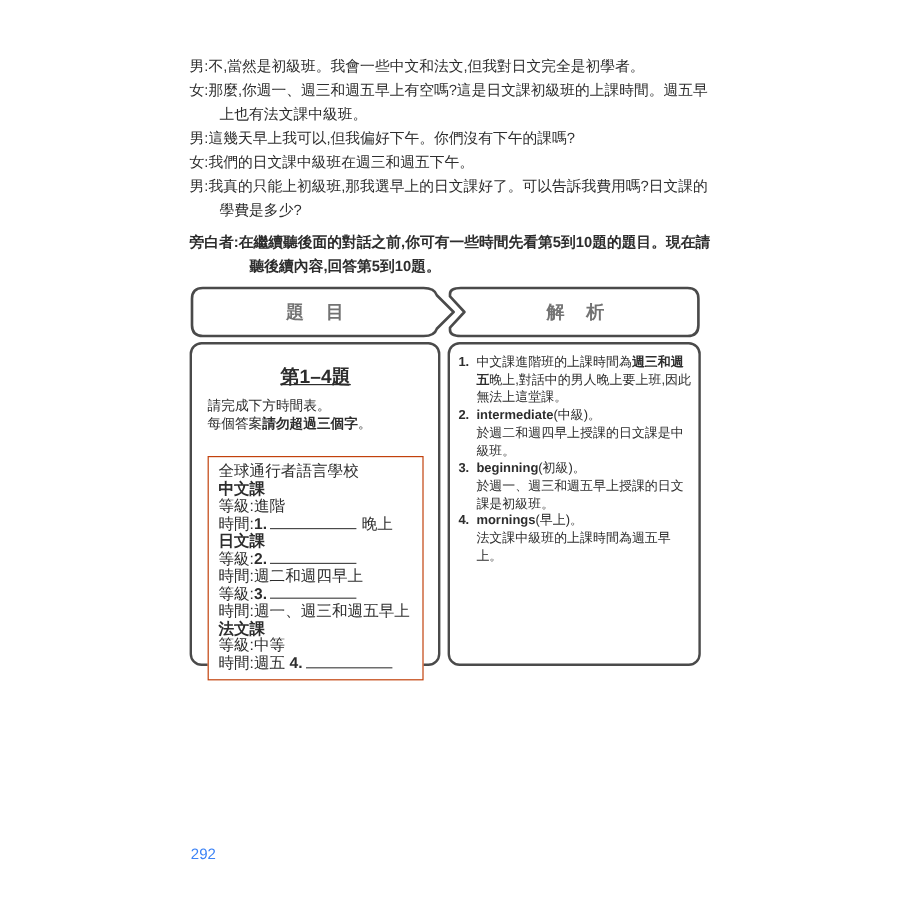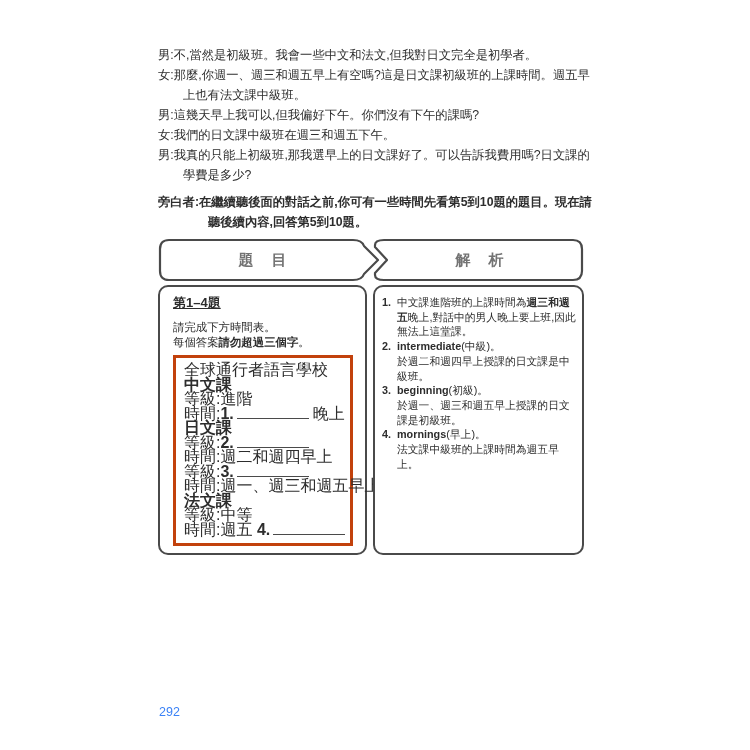--- a/index.html
+++ b/index.html
@@ -35,28 +35,28 @@
   .content-row { display:flex; margin-top:3px; }
   .panel-box {
     box-sizing:border-box; height:270px;
     border:2px solid #4a4a4a; border-radius:10px; background:#fff;
   }
   .left-box  { width:209px; padding:6px 12px 6px 13px; }
   .right-box { width:211px; margin-left:6px; padding:8px 4px 6px 7px; }
 
   
   .q-title {
-    font-size:13px; font-weight:bold; text-decoration:underline;
-    line-height:16px; margin-top:2px;
+    font-size:16px; font-weight:bold; text-decoration:underline;
+    line-height:16px; margin-top:14px;text-align:center;
   }
   .q-instr { margin:0; font-size:11.4px; line-height:14.5px; }
   .q-instr.first { margin-top:9px; }
   .timetable {
-    margin-top:6px; border:3px solid #c2410c; background:#fff;
-    padding:5px 8px 6px 8px; font-size:16px; line-height:14.5px;
+    margin-top:19px; border:1px solid #c2410c; background:#fff;
+    padding:5px 8px 6px 8px; font-size:13px; line-height:14.5px;
   }
   .t-row { white-space:nowrap; }
   .t-bold { font-weight:bold; }
   .t-num { font-weight:bold; }
   .blank {
     display:inline-block; width:72px; height:10px;
     border-bottom:1px solid #4a4a4a; margin:0 4px 0 3px;
     vertical-align:baseline;
   }
 

